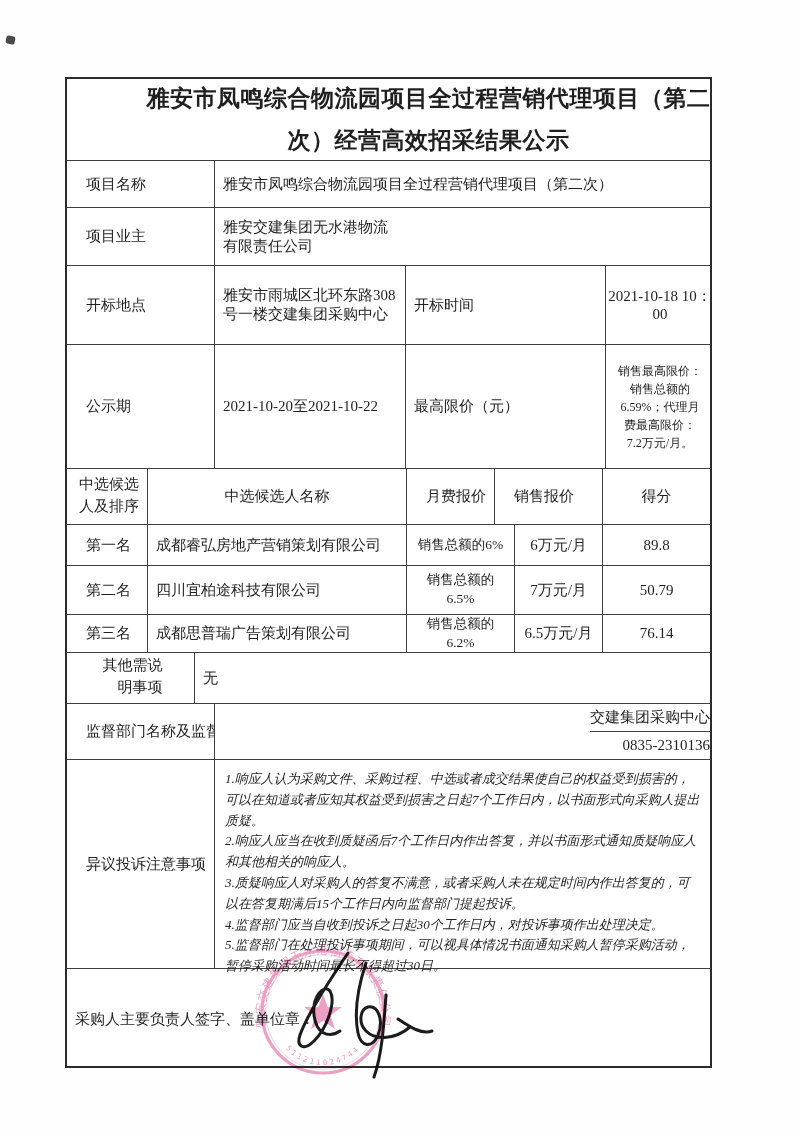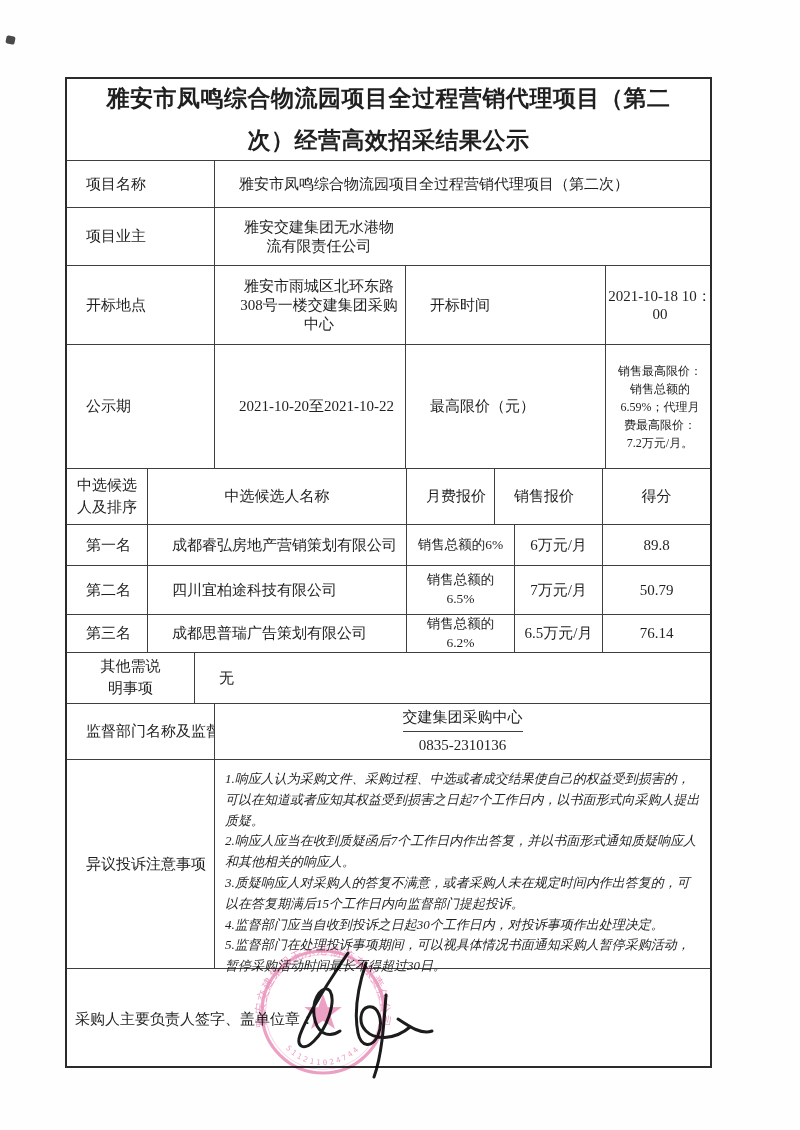--- a/index.html
+++ b/index.html
@@ -21,21 +21,21 @@
   .table{
     position:absolute;left:65px;top:77px;width:647px;height:991px;
     border:2.5px solid #2b2b2b;background:#fff;
   }
   .row{display:flex;width:100%;border-top:1.5px solid var(--line);}
   .row.first{border-top:none;}
   .cell{display:flex;align-items:center;min-width:0;}
   .cell + .cell{border-left:1.5px solid var(--line);}
   .lab{justify-content:flex-start;padding-left:19px;font-size:15px;}
   .val{font-size:15px;}
-  .pad{padding-left:24px;padding-right:6px;text-align:center;}
+  .pad{padding-left:8px;padding-right:6px;}
   .ctr{justify-content:center;text-align:center;}
   
   .h-title{height:81px;}
   .h-r1{height:47px;}
   .h-r2{height:58px;}
   .h-r3{height:79px;}
   .h-r4{height:124px;}
   .h-hdr{height:56px;}
   .h-c1{height:41px;}
   .h-c2{height:49px;}
@@ -53,28 +53,28 @@
   
   .w-rank{width:80px;flex:0 0 80px;}
   .w-name{width:259px;flex:0 0 259px;}
   .w-sale{width:108px;flex:0 0 108px;}
   .w-month{width:88px;flex:0 0 88px;}
   .w-score{flex:1 1 auto;}
   .w-olab{width:127px;flex:0 0 127px;}
   .title-row{
     align-items:center;justify-content:center;text-align:center;
     font-family:"Liberation Sans","DejaVu Sans",sans-serif;
-    font-weight:700;font-size:23px;line-height:1.8;letter-spacing:.5px;
+    font-weight:700;font-size:23px;line-height:1.8;letter-spacing:.5px;margin-left:40px;
   }
   .title-row .t{max-width:585px;}
-  .wrapbox{display:inline-block;width:64px;text-align:center;line-height:1.45;}
+  .wrapbox{display:inline-block;width:64px;text-align:right;line-height:1.45;font-family:Liberation Mono, monospace;}
   .maxprice{font-size:12px;line-height:1.5;padding:2px 12px;}
   .salecell{font-size:13.5px;line-height:1.4;}
   .salecell .inner{display:inline-block;width:94px;text-align:center;}
-  .supwrap{flex-direction:column;align-items:center;padding:0;}
+  .supwrap{flex-direction:column;align-items:flex-end;padding:0;}
   .subrow{flex:1 1 50%;display:flex;align-items:center;justify-content:center;font-size:15px;}
   .subrow.firstsub{border-bottom:1.5px solid var(--line);}
   .suplab{overflow:hidden;white-space:nowrap;}
   .suplab span{display:inline-block;width:147px;overflow:hidden;white-space:nowrap;}
   .objtext{
     font-size:13px;line-height:1.6;white-space:pre-wrap;
     padding:9px 10px 6px 10px;align-self:flex-start;font-style:italic;
   }
   .obj-cell{align-items:flex-start;}
   .signlab{font-size:15px;padding-left:8px;}

